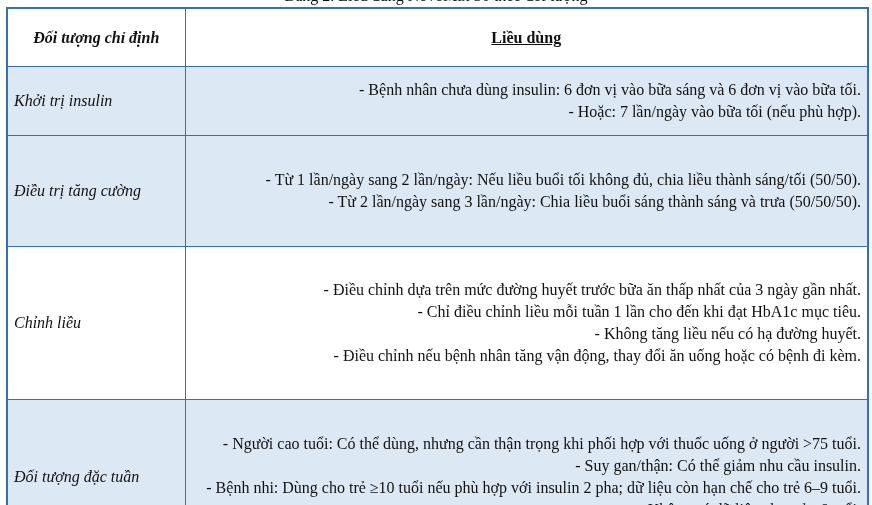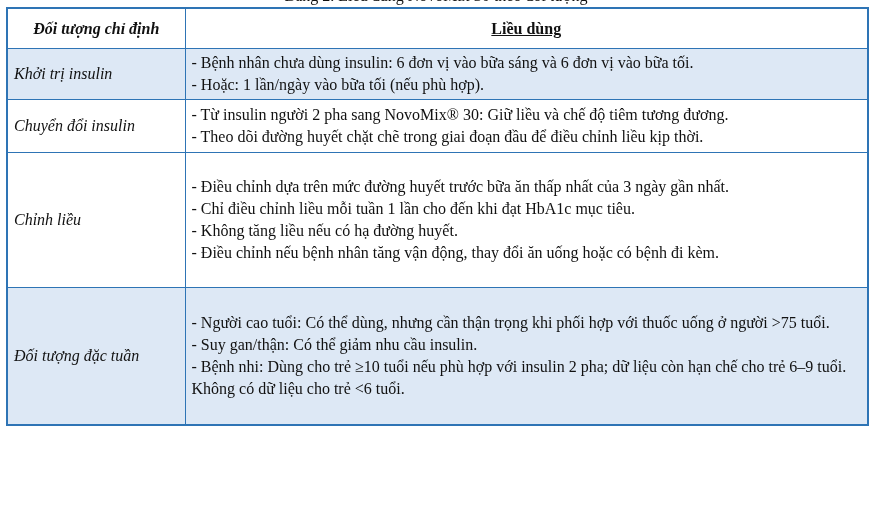--- a/index.html
+++ b/index.html
@@ -32,21 +32,21 @@
       top: 7px;
       width: 861px;
       border-collapse: collapse;
       table-layout: fixed;
       border: 2px solid #2e74b5;
       font-size: 16px;
       line-height: 22px;
     }
     table.dose-table td, table.dose-table th {
       border: 1px solid #2e74b5;
-      padding: 3px 6px;
+      padding: 12px 6px;
       vertical-align: middle;
     }
     col.c1 { width: 178px; }
     col.c2 { width: 683px; }
     th.h-indication {
       font-weight: bold;
       font-style: italic;
       text-align: center;
       height: 33px;
       background: #ffffff;
@@ -64,20 +64,21 @@
     td.dose {
       text-align: left;
       padding-top: 2px;
       padding-bottom: 2px;
     }
     tr.shaded td { background: #dde8f5; }
     tr.plain td { background: #ffffff; }
     .line {
       display: block;
       white-space: normal;
+      text-align: right;
     }
     tr.r1 td { height: 44px; }
     tr.r2 td { height: 46px; }
     tr.r3 td { height: 86px; }
     tr.r4 td { height: 128px; margin-left: 48px; }
     tr.r5 td { height: 130px; margin-left: 36px; }
   </style>
 </head>
 <body>
 
@@ -92,28 +93,28 @@
     <tr>
       <th class="h-indication">Đối tượng chỉ định</th>
       <th class="h-dose">Liều dùng</th>
     </tr>
   </thead>
   <tbody>
     <tr class="shaded r1">
       <td class="indication">Khởi trị insulin</td>
       <td class="dose">
         <span class="line">- Bệnh nhân chưa dùng insulin: 6 đơn vị vào bữa sáng và 6 đơn vị vào bữa tối.</span>
-        <span class="line">- Hoặc: 1 lần/ngày vào bữa tối (nếu phù hợp).</span>
+        <span class="line">- Hoặc: 7 lần/ngày vào bữa tối (nếu phù hợp).</span>
       </td>
     </tr>
-    <tr class="plain r2">
-      <td class="indication">Chuyển đổi insulin</td>
+    <tr class="shaded r3">
+      <td class="indication">Điều trị tăng cường</td>
       <td class="dose">
-        <span class="line">- Từ insulin người 2 pha sang NovoMix® 30: Giữ liều và chế độ tiêm tương đương.</span>
-        <span class="line">- Theo dõi đường huyết chặt chẽ trong giai đoạn đầu để điều chỉnh liều kịp thời.</span>
+        <span class="line">- Từ 1 lần/ngày sang 2 lần/ngày: Nếu liều buổi tối không đủ, chia liều thành sáng/tối (50/50).</span>
+        <span class="line">- Từ 2 lần/ngày sang 3 lần/ngày: Chia liều buổi sáng thành sáng và trưa (50/50/50).</span>
       </td>
     </tr>
     <tr class="plain r4">
       <td class="indication">Chỉnh liều</td>
       <td class="dose">
         <span class="line">- Điều chỉnh dựa trên mức đường huyết trước bữa ăn thấp nhất của 3 ngày gần nhất.</span>
         <span class="line">- Chỉ điều chỉnh liều mỗi tuần 1 lần cho đến khi đạt HbA1c mục tiêu.</span>
         <span class="line">- Không tăng liều nếu có hạ đường huyết.</span>
         <span class="line">- Điều chỉnh nếu bệnh nhân tăng vận động, thay đổi ăn uống hoặc có bệnh đi kèm.</span>
       </td>

